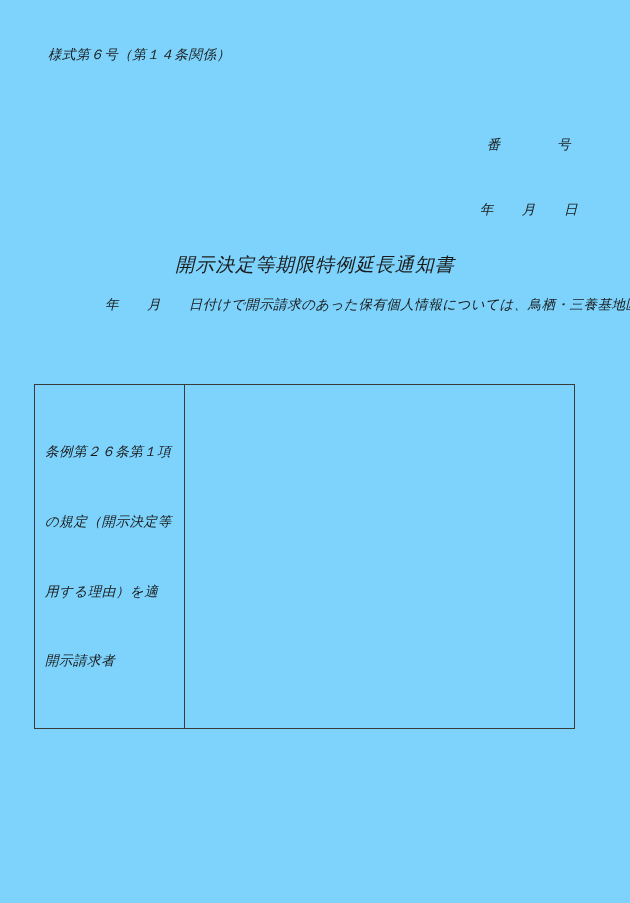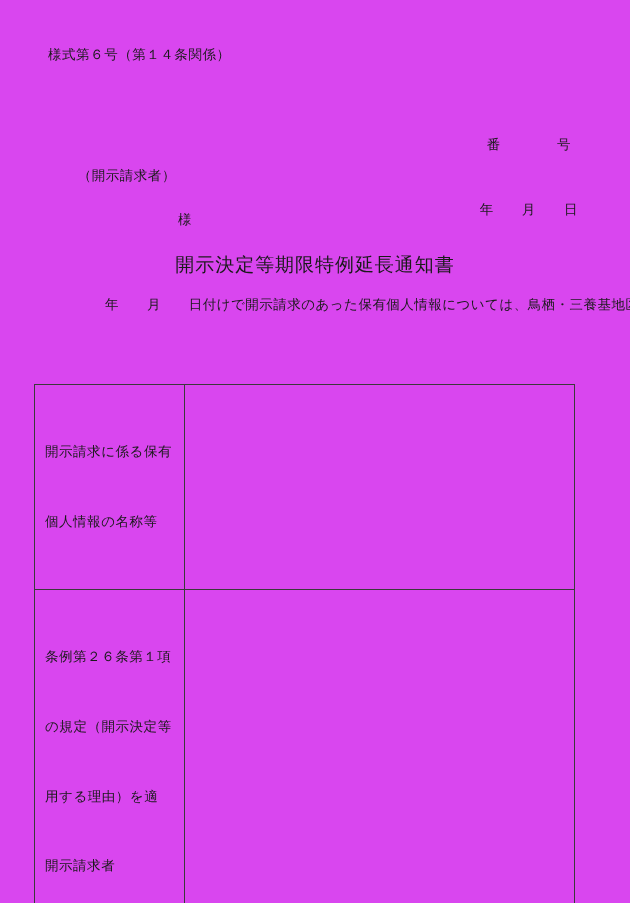--- a/index.html
+++ b/index.html
@@ -12,21 +12,22 @@
     height: 903px;
     position: relative;
     font-family: "Liberation Serif", "DejaVu Serif", serif;
     color: #1a1a1a;
     overflow: hidden;
   }
 
   .page {
     position: absolute;
     inset: 0;
-    background: #d946ef;
+    background: #7dd3fc;
+    font-style: italic;
   }
 
   
   .jp {
     font-family: "Liberation Serif", "DejaVu Serif", serif;
     letter-spacing: 0.04em;
     white-space: pre;
   }
 
   
@@ -139,47 +140,32 @@
 
 <div class="page">
 
   <div class="form-no jp">様式第６号（第１４条関係）</div>
 
   <div class="doc-meta jp">
     <div>番　　　　号</div>
     <div>年　　月　　日</div>
   </div>
 
-  <div class="addressee jp">
-    <span>（開示請求者）</span>
-    <span class="sama">様</span>
-  </div>
 
 
   <div class="doc-title jp">開示決定等期限特例延長通知書</div>
 
   <div class="body-text jp"><span class="indent"></span><span>年　　月　　日</span><span>付けで開示請求のあった保有個人情報については、鳥栖・三養基地区消防事務組合議会の個人情報の保護に関する条例第２６条第１項の規定により、次のとおり開示決定等の期限を延長することとしましたので通知します。</span></div>
 
   <table class="form-table">
     <colgroup>
       <col class="col-label">
       <col>
     </colgroup>
     <tbody>
-      <tr class="row1">
-        <td>
-          <div class="label-cell jp">
-            <span>開示請求に係る保有</span>
-            <span>個人情報の名称等</span>
-          </div>
-        </td>
-        <td>
-          <div class="value-cell jp"></div>
-        </td>
-      </tr>
 
       <tr class="row2">
         <td>
           <div class="label-cell jp">
             <span>条例第２６条第１項</span>
             <span>の規定（開示決定等</span>
             <span>用する理由）を適</span>
             <span>開示請求者</span>
           </div>
         </td>

